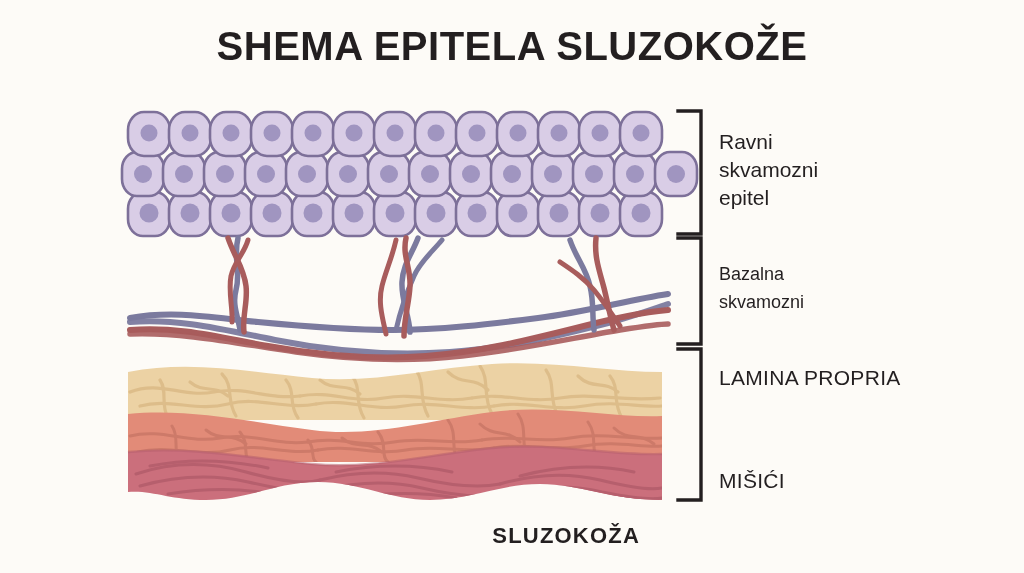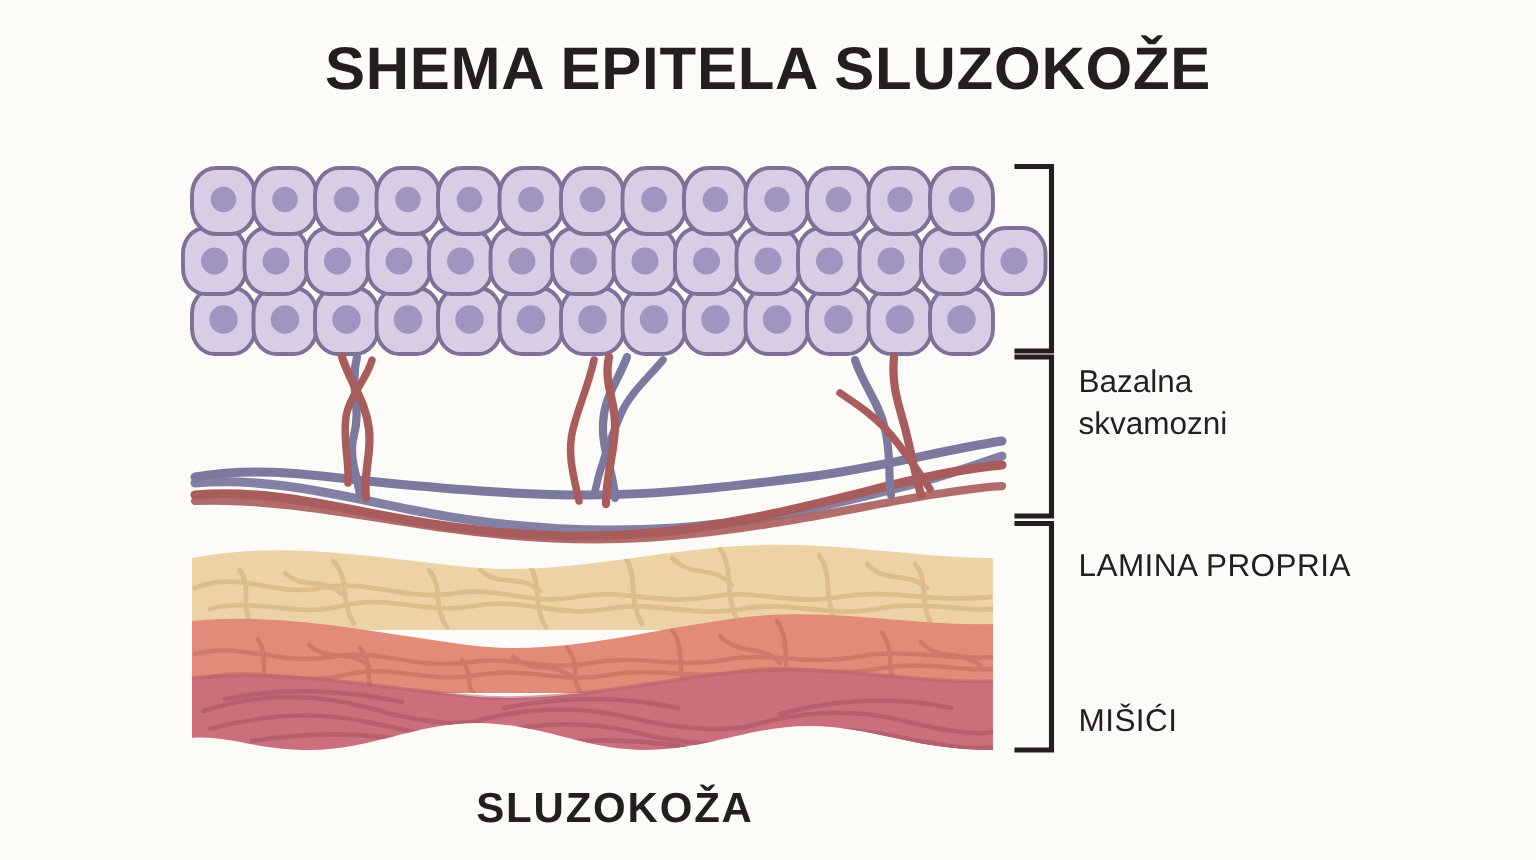--- a/index.html
+++ b/index.html
@@ -34,22 +34,22 @@
     letter-spacing: 0.5px;
     color: #231f20;
     font-family: "Liberation Sans", sans-serif;
   }
 
   .bottom-caption {
     position: absolute;
     top: 523px;
     left: 180px;
     width: 460px;
-    text-align: center;
-    font-size: 28px;
+    text-align: right;
+    font-size: 22px;
     font-weight: bold;
     letter-spacing: 1.2px;
     color: #231f20;
     font-family: "Liberation Sans", sans-serif;
   }
 
   .diagram-svg {
     position: absolute;
     top: 0;
     left: 0;
@@ -61,22 +61,22 @@
     font-family: "Liberation Sans", sans-serif;
   }
   .label-epithelium {
     left: 719px;
     top: 128px;
     font-size: 21px;
     line-height: 28px;
   }
   .label-membrane {
     left: 719px;
-    top: 241px;
-    font-size: 21px;
+    top: 260px;
+    font-size: 18px;
     line-height: 28px;
   }
   .label-lamina {
     left: 719px;
     top: 366px;
     font-size: 21px;
     letter-spacing: 0.3px;
     text-align: center;
   }
   .label-muscle {
@@ -444,20 +444,25 @@
       <g>
         <path d="M678,238 L701,238 L701,344 L678,344"></path>
       </g>
 
       <g>
         <path d="M678,349 L701,349 L701,500 L678,500"></path>
       </g>
     </g>
   </svg>
 
+  <div class="side-label label-epithelium">
+    <div>Ravni</div>
+    <div>skvamozni</div>
+    <div>epitel</div>
+  </div>
 
   <div class="side-label label-membrane">
     <div>Bazalna</div>
     <div>skvamozni</div>
   </div>
 
   <div class="side-label label-lamina">LAMINA PROPRIA</div>
 
   <div class="side-label label-muscle">MIŠIĆI</div>
 

